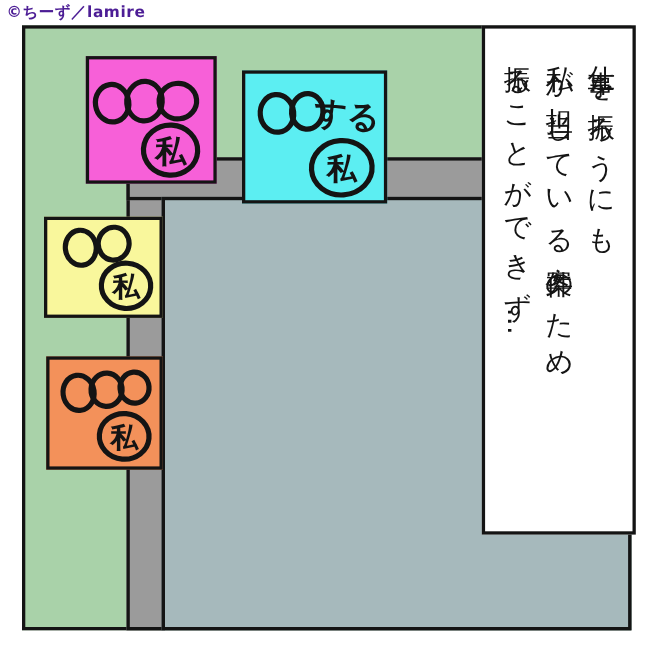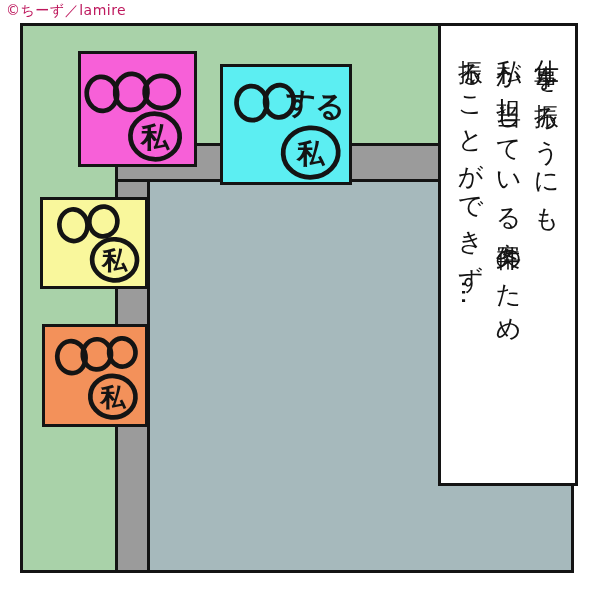--- a/index.html
+++ b/index.html
@@ -4,21 +4,21 @@
 <style>
   html,body { margin:0; padding:0; background:#ffffff; }
   #stage {
     position:relative; width:600px; height:600px; overflow:hidden;
     background:#ffffff;
     font-family:"DejaVu Sans", sans-serif;
   }
   .abs { position:absolute; box-sizing:border-box; }
 
   #credit {
-    left:6px; top:2px; font-size:14px; font-weight:normal; color:#be185d;
+    left:6px; top:2px; font-size:14px; font-weight:bold; color:#4c1d95;
     letter-spacing:0.5px; white-space:nowrap;
   }
 
   #panel {
     left:20px; top:23px; width:554px; height:550px;
     background:#a9d2a9; border:3px solid #141414;
   }
 
   
   #frame-vbar {

